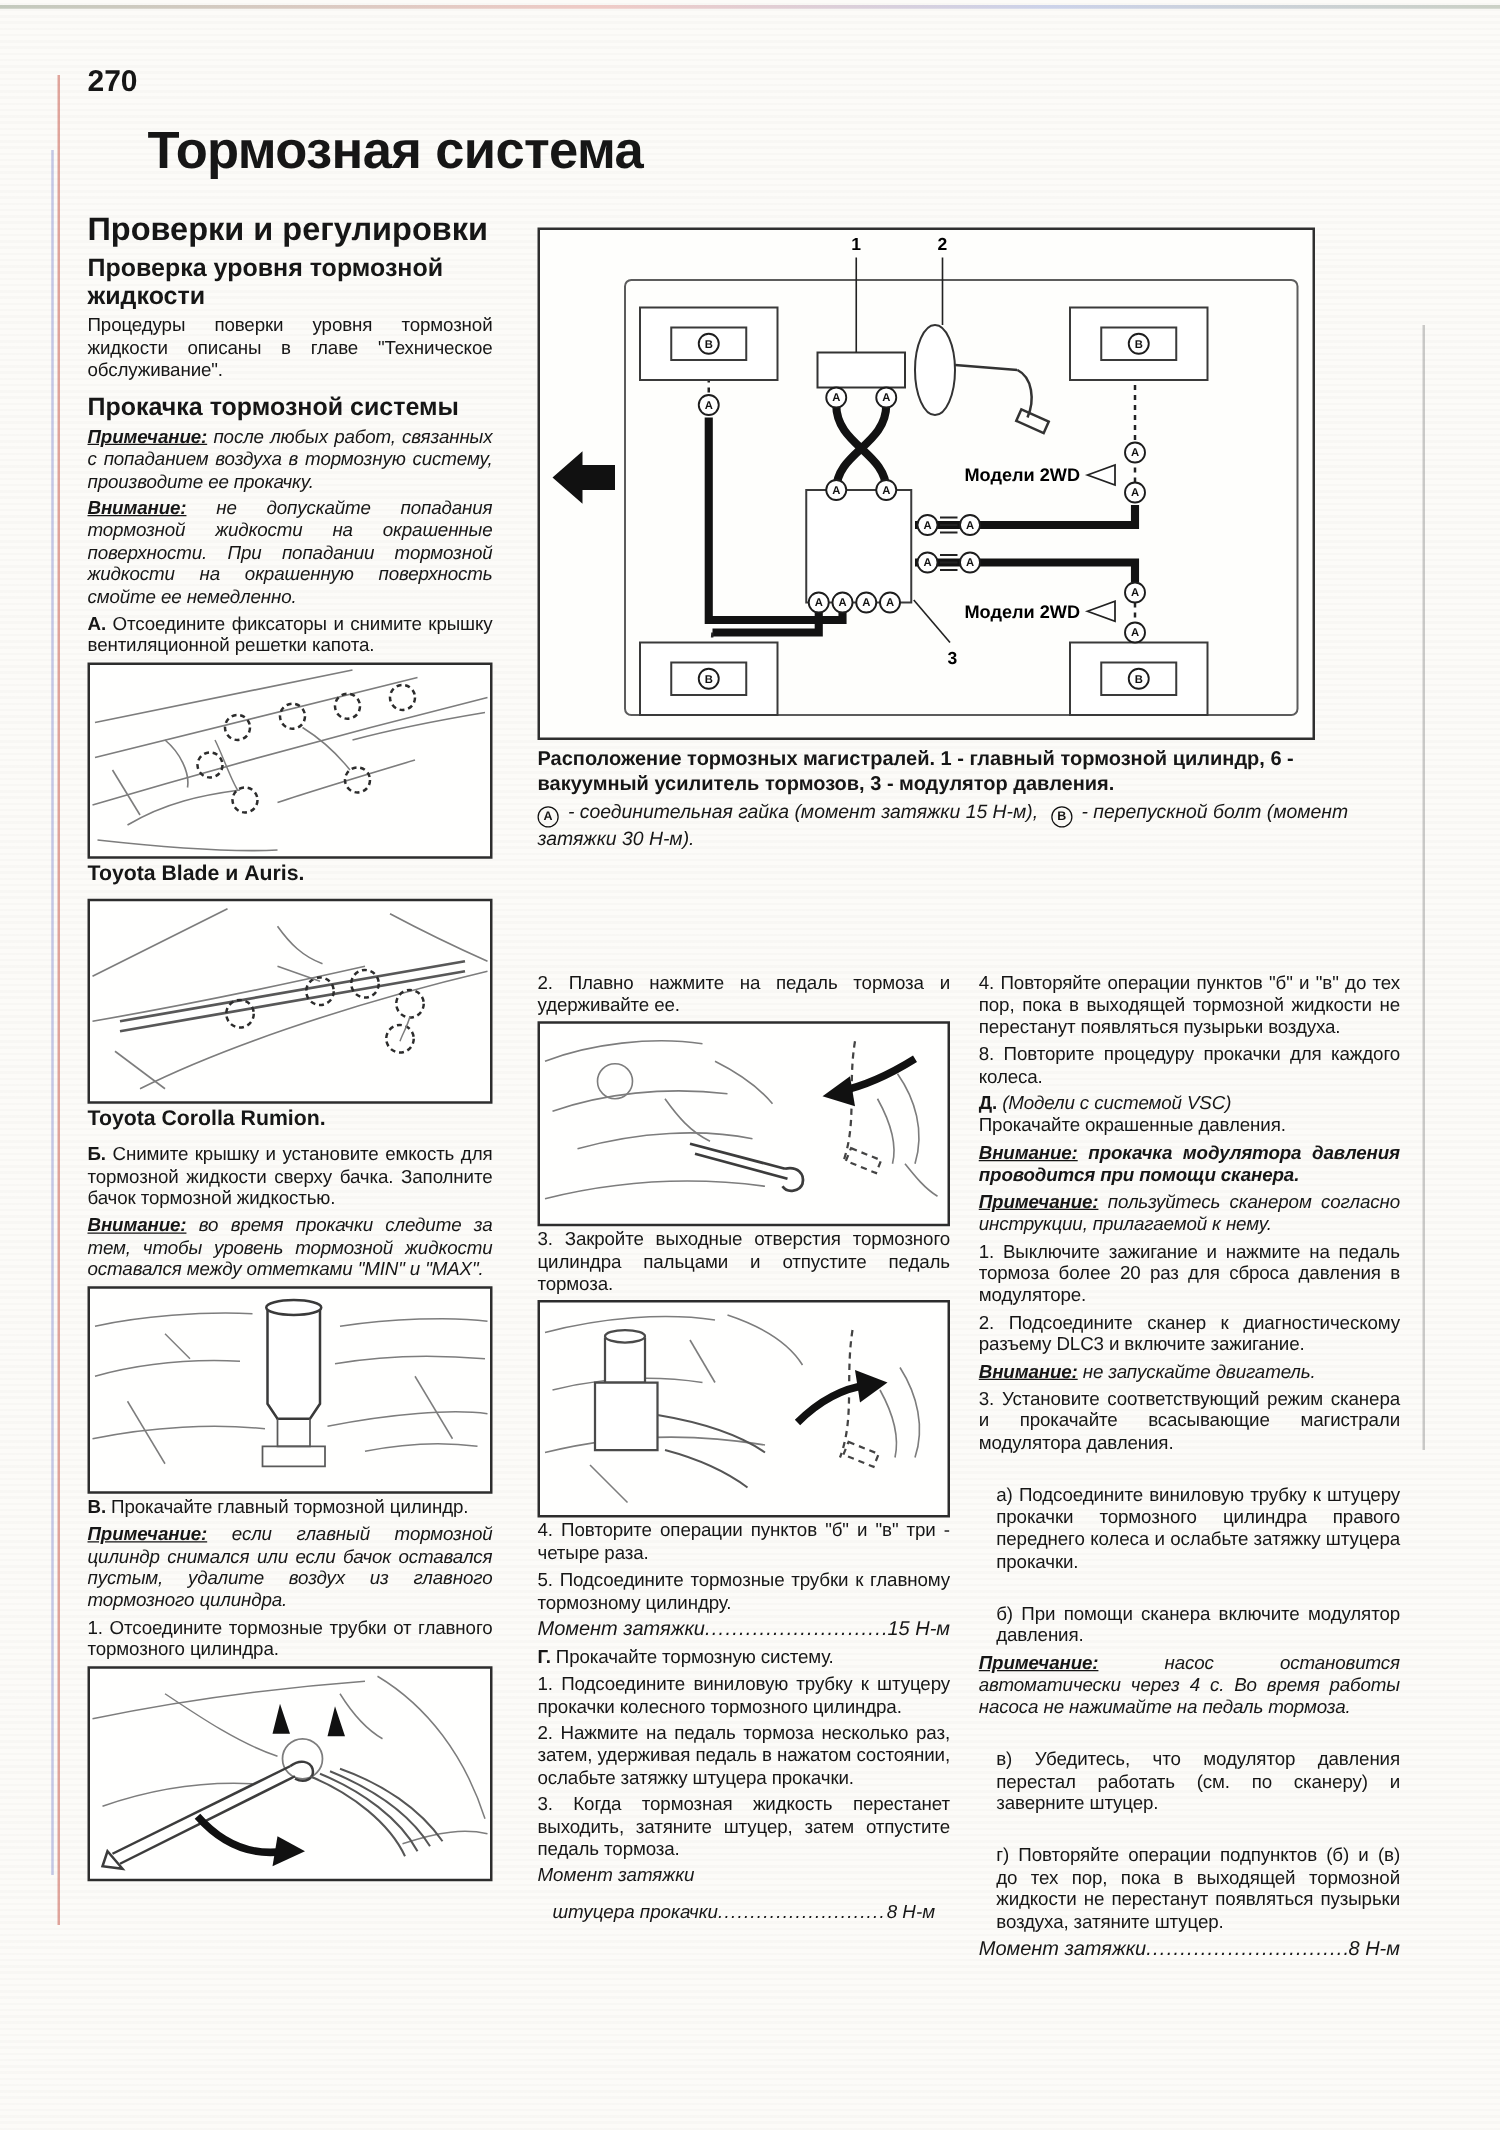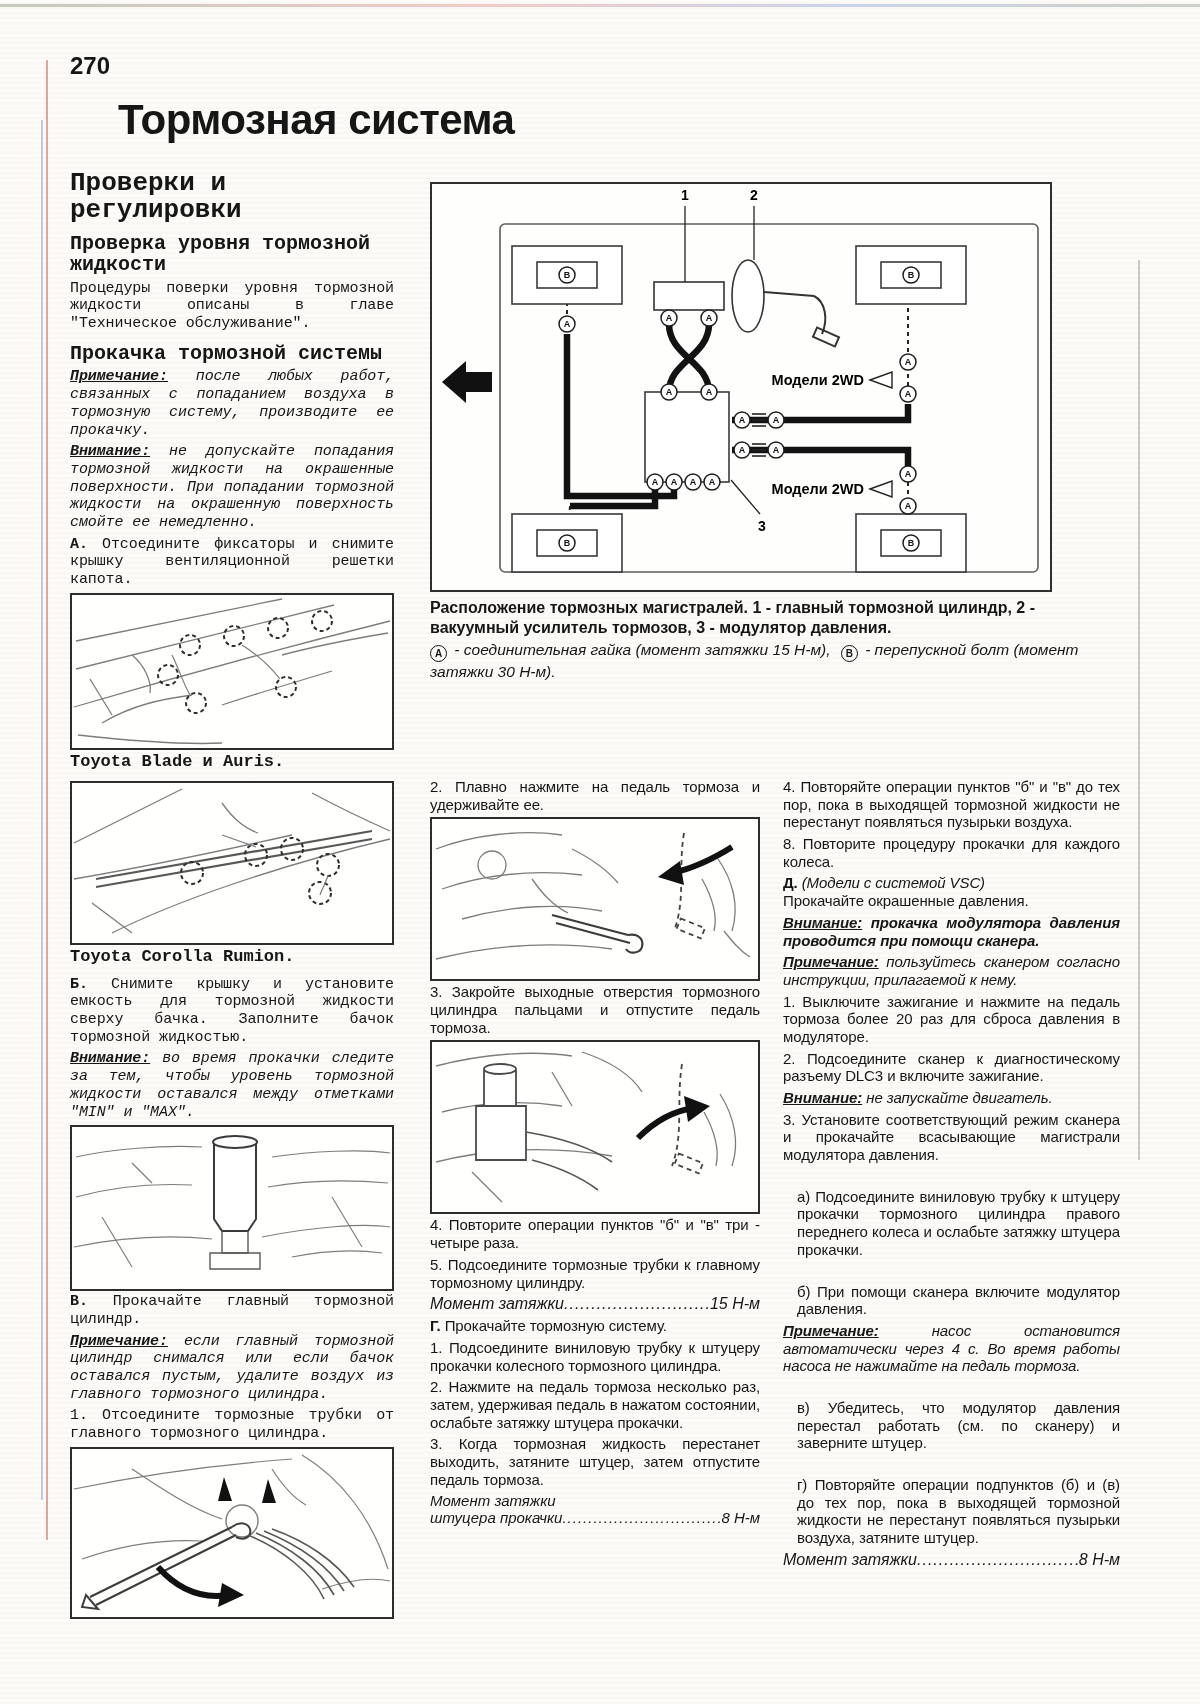--- a/index.html
+++ b/index.html
@@ -6,21 +6,21 @@
   body{
     width:1200px;height:1704px;position:relative;overflow:hidden;
     background:#fcfbf8;
     background-image:repeating-linear-gradient(0deg, rgba(0,0,0,0.015) 0 2px, transparent 2px 5px);
     font-family:"Liberation Sans", sans-serif;color:#161616;
   }
   .pageno{position:absolute;left:70px;top:52px;font-size:24px;font-weight:bold;}
   .title{position:absolute;left:70px;top:96px;font-size:42px;font-weight:bold;letter-spacing:-0.5px;margin-left:48px;}
 
   
-  .col-left{position:absolute;left:70px;top:170px;width:324px;font-family:Liberation Mono, monospace;}
+  .col-left{position:absolute;left:70px;top:170px;width:324px;}
   .col-mid{position:absolute;left:430px;top:778px;width:330px;}
   .col-right{position:absolute;left:783px;top:778px;width:337px;}
 
   p{margin:0 0 4px 0;font-size:15px;line-height:1.18;text-align:justify;letter-spacing:-0.1px;}
   .h2{font-size:26px;font-weight:bold;margin:0 0 8px 0;line-height:1.05;}
   .h3{font-size:20px;font-weight:bold;margin:0 0 4px 0;line-height:1.08;}
   .note{font-style:italic;}
   .note .lbl{font-weight:bold;text-decoration:underline;}
   .boldlbl{font-weight:bold;}
   .fig{border:2px solid #2d2d2d;background:#fffffe;margin:2px 0 2px 0;}
@@ -320,21 +320,21 @@
     <text x="330" y="347" font-size="14" font-weight="bold" text-anchor="middle">3</text>
 
     <text x="432" y="201" font-size="14.5" font-weight="bold" text-anchor="end">Модели 2WD</text>
     <path d="M438,196 L460,188 L460,204 Z" fill="#fff" stroke="#222" stroke-width="1.4"></path>
     <text x="432" y="310" font-size="14.5" font-weight="bold" text-anchor="end">Модели 2WD</text>
     <path d="M438,305 L460,297 L460,313 Z" fill="#fff" stroke="#222" stroke-width="1.4"></path>
   </svg>
 </div>
 
 <div class="diag-caption">
-  <div class="cap-bold">Расположение тормозных магистралей. 1 - главный тормозной цилиндр, 2 - вакуумный усилитель тормозов, 3 - модулятор давления.</div>
+  <div class="cap-bold">Расположение тормозных магистралей. 1 - главный тормозной цилиндр, 6 - вакуумный усилитель тормозов, 3 - модулятор давления.</div>
   <div class="legend">
     <span class="circ">А</span>
     <span>- соединительная гайка (момент затяжки 15 Н-м),</span>
     <span class="circ" style="margin-left:6px;">В</span>
     <span>- перепускной болт (момент затяжки 30 Н-м).</span>
   </div>
 </div>
 
 <div class="col-mid">
   <p>2. Плавно нажмите на педаль тормоза и удерживайте ее.</p>
@@ -409,21 +409,21 @@
     <span>Момент затяжки</span>
     <span class="dots">...............................................................</span>
     <span class="val">15 Н-м</span>
   </div>
   <p><span class="boldlbl">Г.</span><span> Прокачайте тормозную систему.</span></p>
   <p>1. Подсоедините виниловую трубку к штуцеру прокачки колесного тормозного цилиндра.</p>
   <p>2. Нажмите на педаль тормоза несколько раз, затем, удерживая педаль в нажатом состоянии, ослабьте затяжку штуцера прокачки.</p>
   <p>3. Когда тормозная жидкость перестанет выходить, затяните штуцер, затем отпустите педаль тормоза.</p>
   <div class="note" style="font-size:15px;">
     <div>Момент затяжки</div>
-    <div class="torque" style="margin:0;">
+    <div class="torque" style="margin:12px;">
       <span>штуцера прокачки</span>
       <span class="dots">...............................................................</span>
       <span class="val">8 Н-м</span>
     </div>
   </div>
 </div>
 
 <div class="col-right">
   <p>4. Повторяйте операции пунктов "б" и "в" до тех пор, пока в выходящей тормозной жидкости не перестанут появляться пузырьки воздуха.</p>
   <p>8. Повторите процедуру прокачки для каждого колеса.</p>

